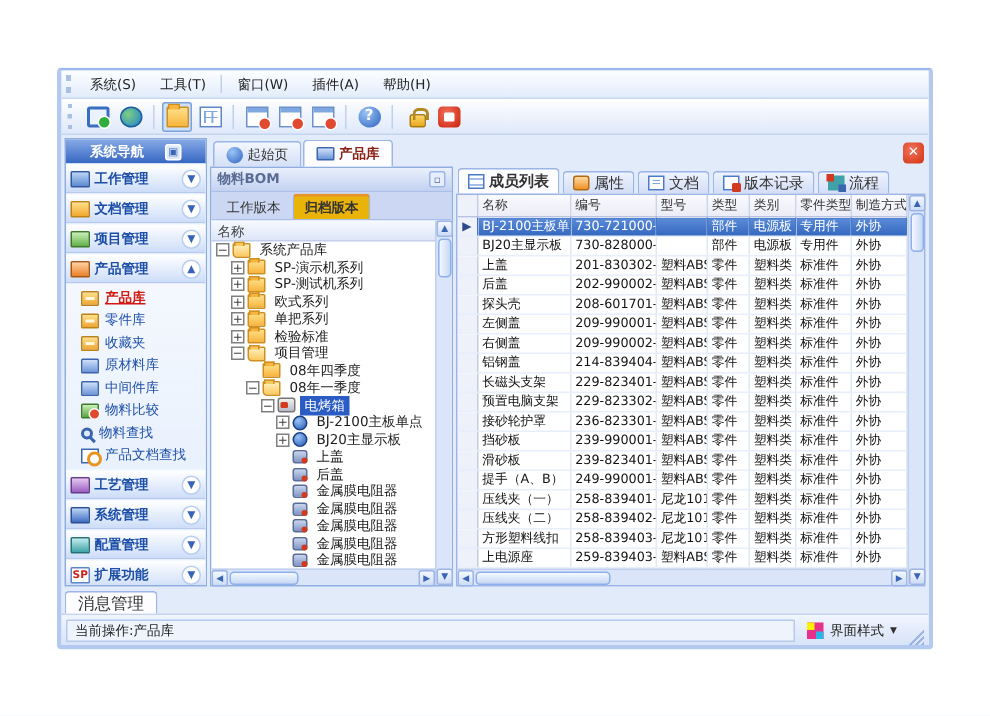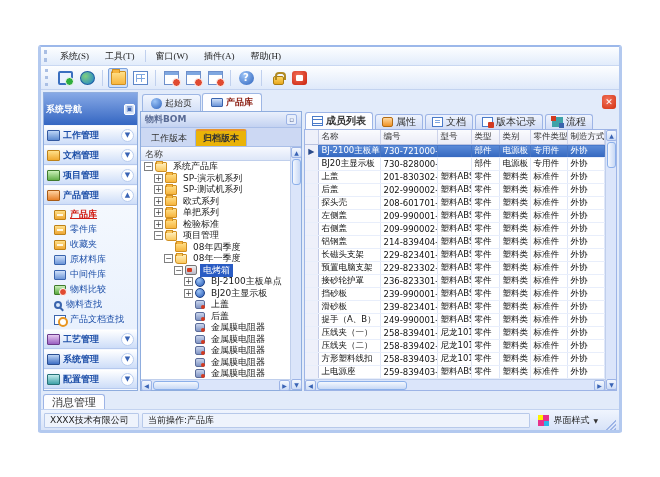--- a/index.html
+++ b/index.html
@@ -52,22 +52,22 @@
   .i-lock::before { content:""; position:absolute; left:1px; top:-5px; width:7px; height:6px;
      border:2px solid #b08a23; border-bottom:none; border-radius:4px 4px 0 0; }
   .i-exit { background:radial-gradient(circle at 40% 35%,#f3735c,#c81e0a); border-radius:3px; }
   .i-exit::after { content:""; position:absolute; inset:4px; background:#fff; border-radius:1px; }
 
   
   .main { flex:1; display:flex; min-height:0; padding:2px; gap:2px; }
 
   
   .sidebar { width:95px; flex:none; border:1px solid #8fadde; background:#f4f8fe; display:flex; flex-direction:column; }
-  .sb-head { height:32px; background:linear-gradient(#87a9e6,#3466c2); color:#fff; font-size:9px; font-weight:bold;
-     display:flex; align-items:center; padding:0 2px; }
+  .sb-head { height:16px; background:linear-gradient(#87a9e6,#3466c2); color:#fff; font-size:9px; font-weight:bold;
+     display:flex; align-items:center; padding:0 16px; }
   .sb-head-btn { margin-left:auto; width:11px; height:11px; background:#dde8fa; border:1px solid #fff; border-radius:2px;
      font-size:7px; color:#3a64b5; display:flex; align-items:center; justify-content:center; }
   .sb-body { flex:1; overflow:hidden; background:#fdfdff; display:flex; flex-direction:column; }
   .sb-group { height:20px; flex:none; background:linear-gradient(#ffffff,#cdddf8); border-bottom:1px solid #b6c9ee;
      border-top:1px solid #f4f8ff; display:flex; align-items:center; gap:3px; padding:0 3px; font-size:9px;
      font-weight:bold; color:#1d4fa8; }
   .sb-chevron { margin-left:auto; width:13px; height:13px; border-radius:50%; background:#fff; border:1px solid #b9cdf0;
      color:#3a64b5; font-size:7px; display:flex; align-items:center; justify-content:center; }
   .sb-items { flex:none; background:linear-gradient(#f4f8fe,#e9f1fd); padding:2px 0; }
   .sb-item { height:15px; display:flex; align-items:center; gap:4px; padding-left:10px; font-size:9px; color:#1d4fa8; }
@@ -201,21 +201,21 @@
      background:linear-gradient(135deg,transparent 50%,#9db4e6 50%,#9db4e6 58%,transparent 58%,transparent 70%,#9db4e6 70%,#9db4e6 78%,transparent 78%,transparent 90%,#9db4e6 90%); }
 </style>
 </head>
 <body>
 
 <div class="canvas">
   <div class="window">
 
     <div class="menubar">
       <span class="grip"></span>
-      <span id="menu-slot" style="display:flex;align-items:center;font-family:Liberation Serif, serif;">
+      <span id="menu-slot" style="display:flex;align-items:center;">
           <span class="menu-item">系统(S)</span>
           <span class="menu-item">工具(T)</span>
           <span class="menu-sep"></span>
           <span class="menu-item">窗口(W)</span>
           <span class="menu-item">插件(A)</span>
           <span class="menu-item">帮助(H)</span>
         </span>
     </div>
 
     <div class="toolbar">
@@ -773,21 +773,20 @@
 
         </div>
       </div>
     </div>
 
     <div class="msg-strip">
       <span class="msg-tab">消息管理</span>
     </div>
 
     <div class="statusbar">
-      <span class="st-box st-company">XXXX技术有限公司</span>
       <span class="st-box st-oper">当前操作:产品库</span>
       <span class="st-box st-style">
         <span class="style-icn"></span>
         <span>界面样式</span>
         <span class="st-caret">▼</span>
       </span>
       <span class="resize-grip"></span>
     </div>
 
   </div>

